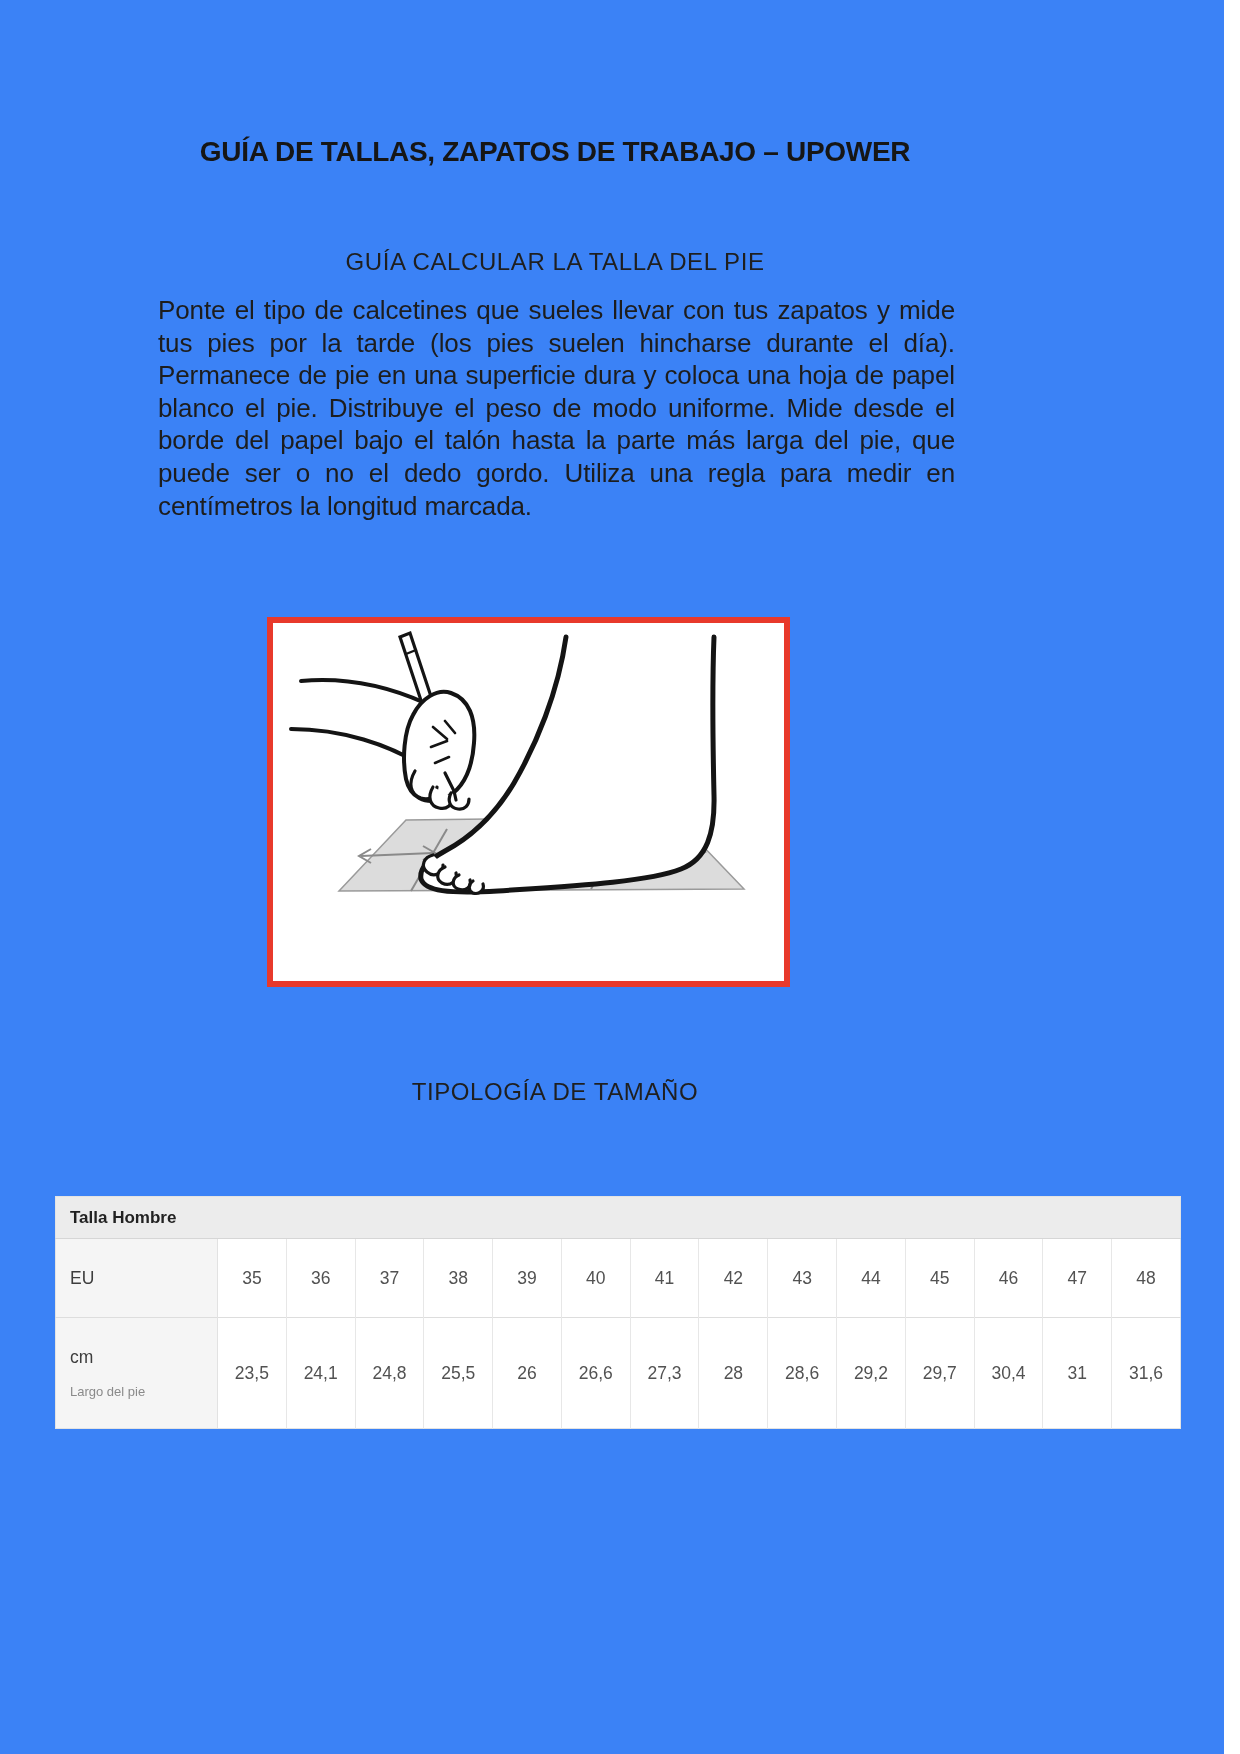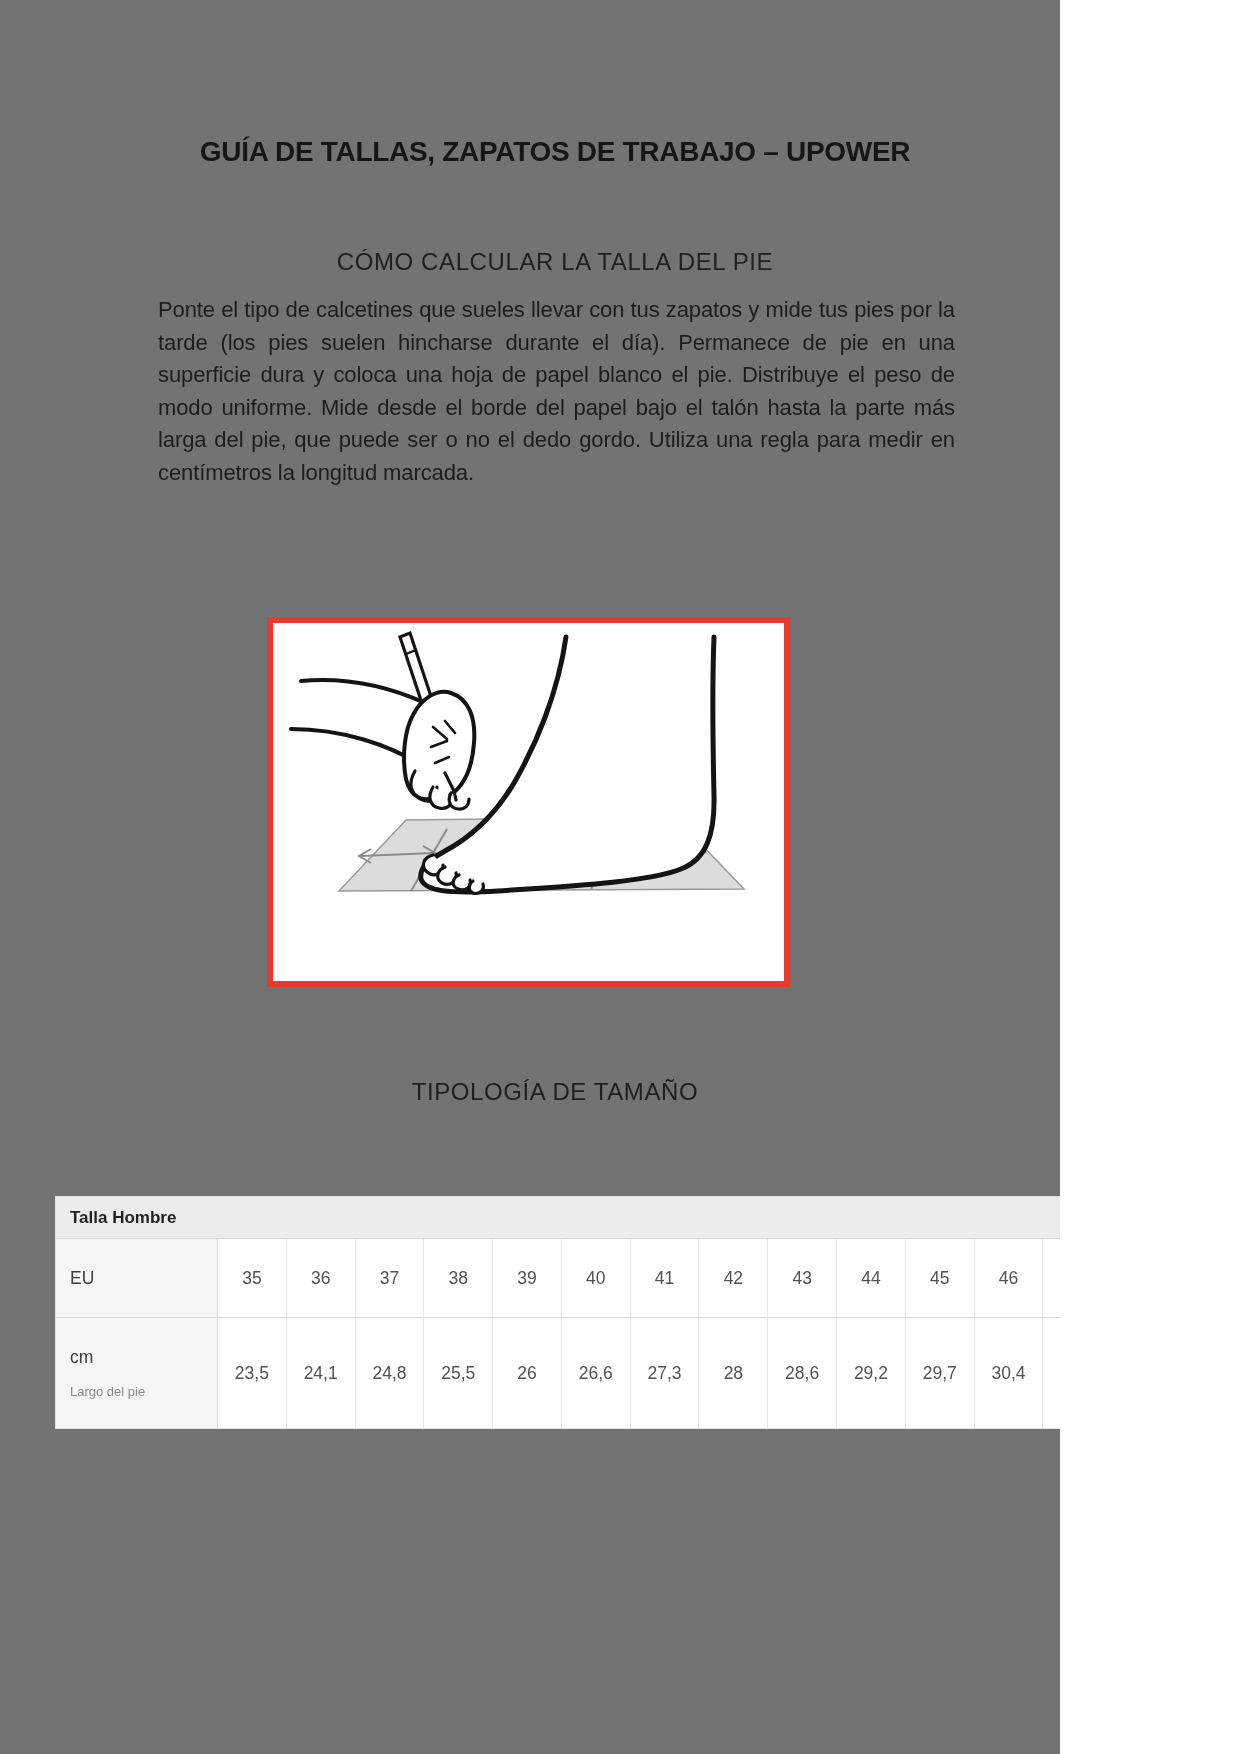--- a/index.html
+++ b/index.html
@@ -1,33 +1,33 @@
 <!DOCTYPE html>
 <html lang="es"><head>
 <meta charset="utf-8">
 <style>
   html,body{margin:0;padding:0;background:#ffffff;}
   body{font-family:"Liberation Sans", sans-serif; color:#1e1e1e;}
-  .page{position:relative;width:1060px;height:1754px;background:#737373;overflow:hidden;}
+  .page{position:relative;width:1224px;height:1754px;background:#3b82f6;overflow:hidden;}
 
   .doc-title{
     position:absolute; top:136px; left:155px; width:800px;
     text-align:center; font-size:28px; font-weight:700; letter-spacing:-0.3px;
     color:#161616; white-space:nowrap;
   }
   .section-heading{
     position:absolute; left:155px; width:800px; text-align:center;
     font-size:24px; font-weight:400; letter-spacing:0.6px; color:#1f1f1f;
   }
   .heading-1{top:248px;}
   .heading-2{top:1078px;}
 
   .body-paragraph{
     position:absolute; top:294px; left:158px; width:797px;
-    font-size:22px; line-height:32.6px; text-align:justify;
+    font-size:26px; line-height:32.6px; text-align:justify;
     color:#1d1d1d; letter-spacing:-0.1px;
   }
 
   .figure-box{
     position:absolute; top:617px; left:267px;
     width:511px; height:358px; box-sizing:content-box;
     border:6px solid #e8392b; background:#ffffff;
   }
   .figure-box svg{display:block;}
 
@@ -52,21 +52,21 @@
   table.size-table tr.row-cm td.value-cell{height:76px; vertical-align:middle;}
   .sub-label{font-size:13px; color:#8a8a8a; margin-top:16px; font-weight:400;}
 </style>
 </head>
 <body>
 
 <div class="page">
 
   <div class="doc-title">GUÍA DE TALLAS, ZAPATOS DE TRABAJO – UPOWER</div>
 
-  <div class="section-heading heading-1">CÓMO CALCULAR LA TALLA DEL PIE</div>
+  <div class="section-heading heading-1">GUÍA CALCULAR LA TALLA DEL PIE</div>
 
   <div class="body-paragraph">Ponte el tipo de calcetines que sueles llevar con tus zapatos y mide tus pies por la tarde (los pies suelen hincharse durante el día). Permanece de pie en una superficie dura y coloca una hoja de papel blanco el pie. Distribuye el peso de modo uniforme. Mide desde el borde del papel bajo el talón hasta la parte más larga del pie, que puede ser o no el dedo gordo. Utiliza una regla para medir en centímetros la longitud marcada.</div>
 
   <div class="figure-box">
     <svg width="511" height="358" viewBox="0 0 511 358">
 
       <polygon points="133,197 402,194 471,266 66,268" fill="#dcdcdc" stroke="#9a9a9a" stroke-width="1.5"></polygon>
 
       <g stroke="#8a8a8a" stroke-width="2" fill="none">
         <line x1="174" y1="206" x2="138" y2="268"></line>

